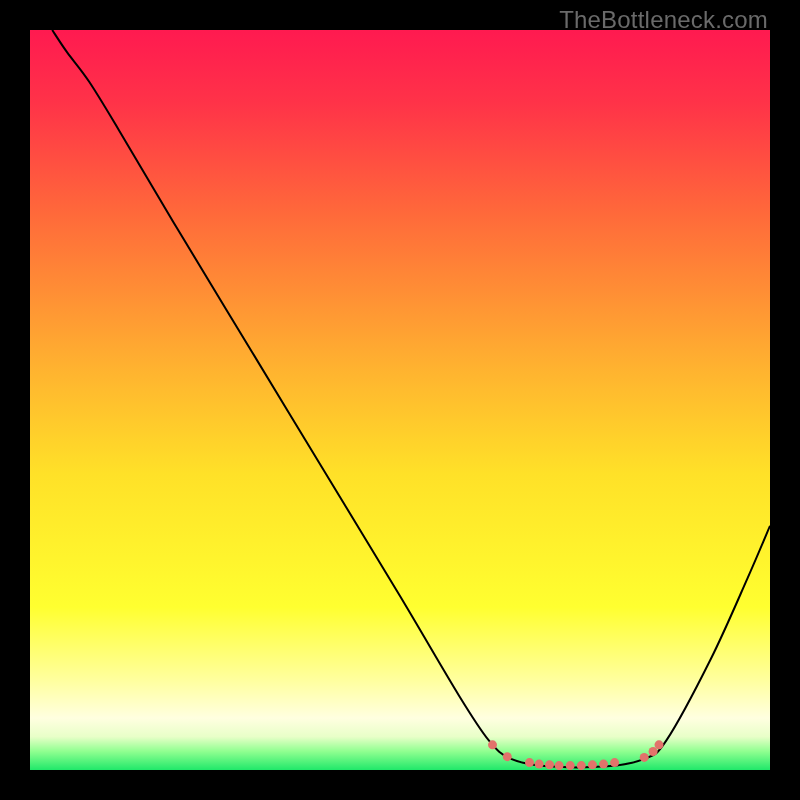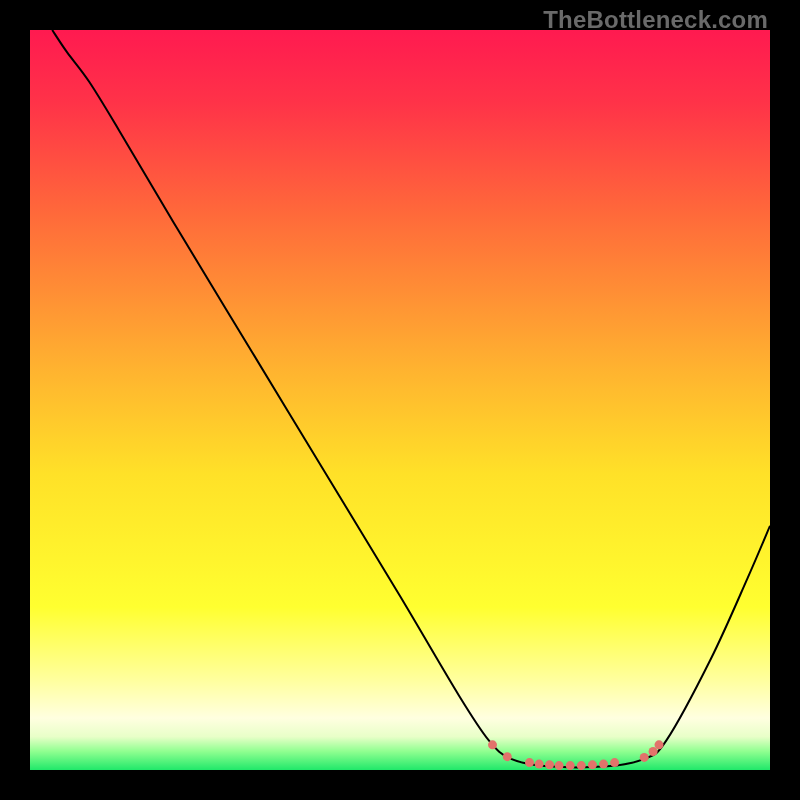--- a/index.html
+++ b/index.html
@@ -25,21 +25,21 @@
     top: 0;
     width: 740px;
     height: 740px;
   }
   .watermark {
     position: absolute;
     top: 6px;
     right: 32px;
     color: #6a6a6a;
     font-size: 24px;
-    font-weight: 700;
+    font-weight: 400;
     letter-spacing: 0.2px;
     user-select: none;
   }
 </style>
 </head>
 <body>
 
 <div class="watermark">TheBottleneck.com</div>
 
 <div class="frame">

